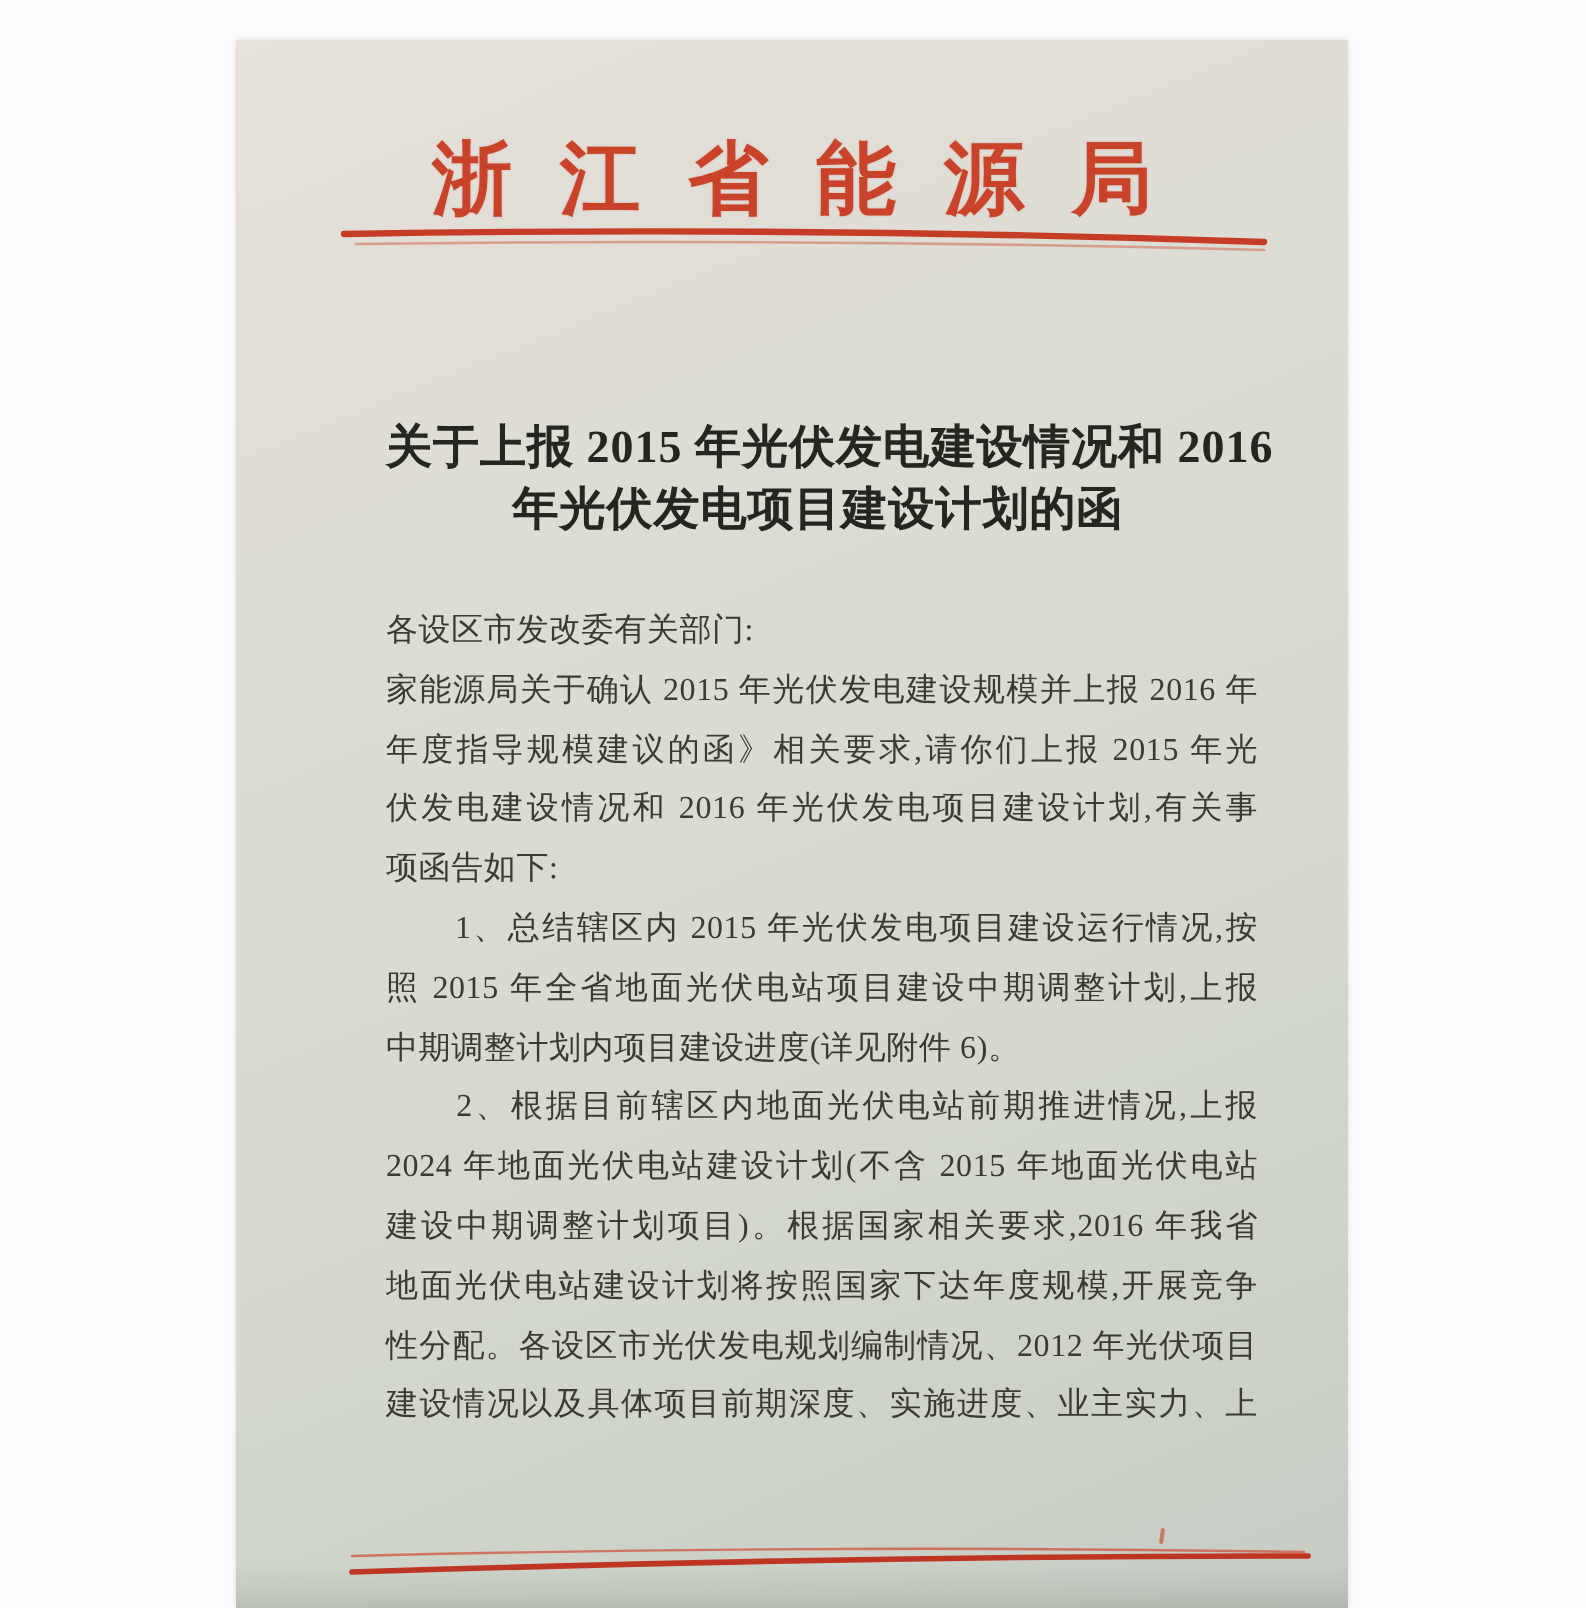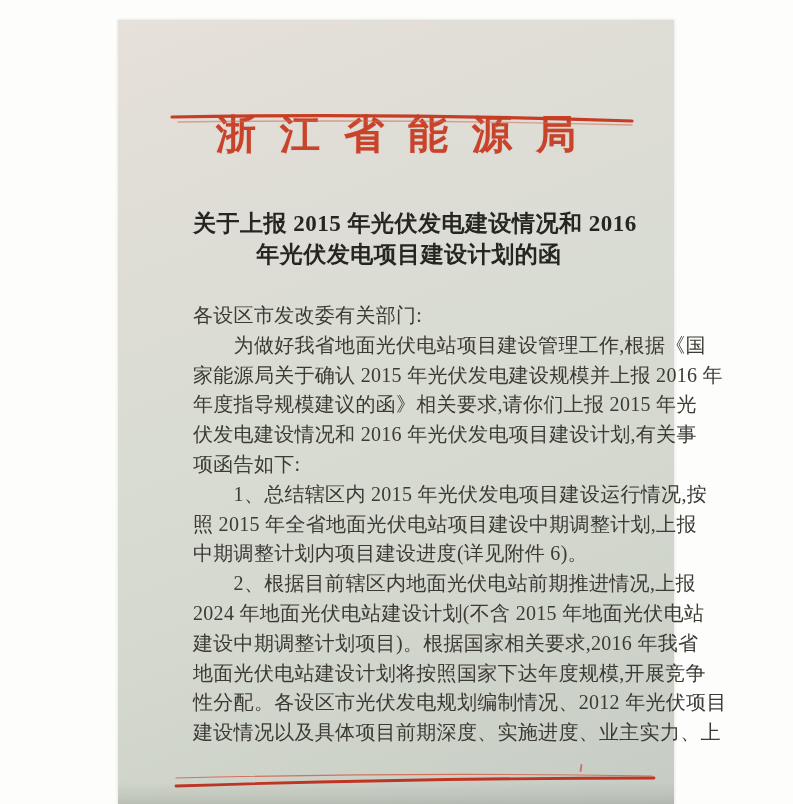--- a/index.html
+++ b/index.html
@@ -27,35 +27,34 @@
   }
   
   .agency{
     position:absolute;left:0;top:46px;width:100%;
     text-align:center;
     font-size:40px;line-height:48px;font-weight:bold;
     color:#c8432a;
     letter-spacing:24px;text-indent:24px;
     text-shadow:0 0 1px rgba(200,67,42,.35);
     white-space:nowrap;
-    margin-top:45px;
   }
   .rule-wrap{position:absolute;left:52px;top:92px;width:464px;height:16px;}
   
   .doc-title{
     position:absolute;left:75px;top:188px;width:432px;
     text-align:center;color:#262621;
     font-size:23px;line-height:31px;font-weight:bold;
     letter-spacing:0.5px;white-space:nowrap;
   }
   
   .body-block{
     position:absolute;left:75px;top:281px;width:436px;
     color:#3b3a33;
-    font-size:20px;line-height:29.8px;
+    font-size:16px;line-height:29.8px;
     letter-spacing:0.3px;
   }
   .line{
     width:100%;
     text-align:justify;
     text-align-last:justify;
     white-space:nowrap;
   }
   .line.short{text-align-last:left;}
   
@@ -81,21 +80,20 @@
         </svg>
       </div>
 
       <div class="doc-title">
         <div>关于上报 2015 年光伏发电建设情况和 2016</div>
         <div>年光伏发电项目建设计划的函</div>
       </div>
 
       <div class="body-block">
         <div class="line short">各设区市发改委有关部门:</div>
-        <div class="line">　　为做好我省地面光伏电站项目建设管理工作,根据《国</div>
         <div class="line">家能源局关于确认 2015 年光伏发电建设规模并上报 2016 年</div>
         <div class="line">年度指导规模建议的函》相关要求,请你们上报 2015 年光</div>
         <div class="line">伏发电建设情况和 2016 年光伏发电项目建设计划,有关事</div>
         <div class="line short">项函告如下:</div>
         <div class="line">　　1、总结辖区内 2015 年光伏发电项目建设运行情况,按</div>
         <div class="line">照 2015 年全省地面光伏电站项目建设中期调整计划,上报</div>
         <div class="line short">中期调整计划内项目建设进度(详见附件 6)。</div>
         <div class="line">　　2、根据目前辖区内地面光伏电站前期推进情况,上报</div>
         <div class="line">2024 年地面光伏电站建设计划(不含 2015 年地面光伏电站</div>
         <div class="line">建设中期调整计划项目)。根据国家相关要求,2016 年我省</div>

